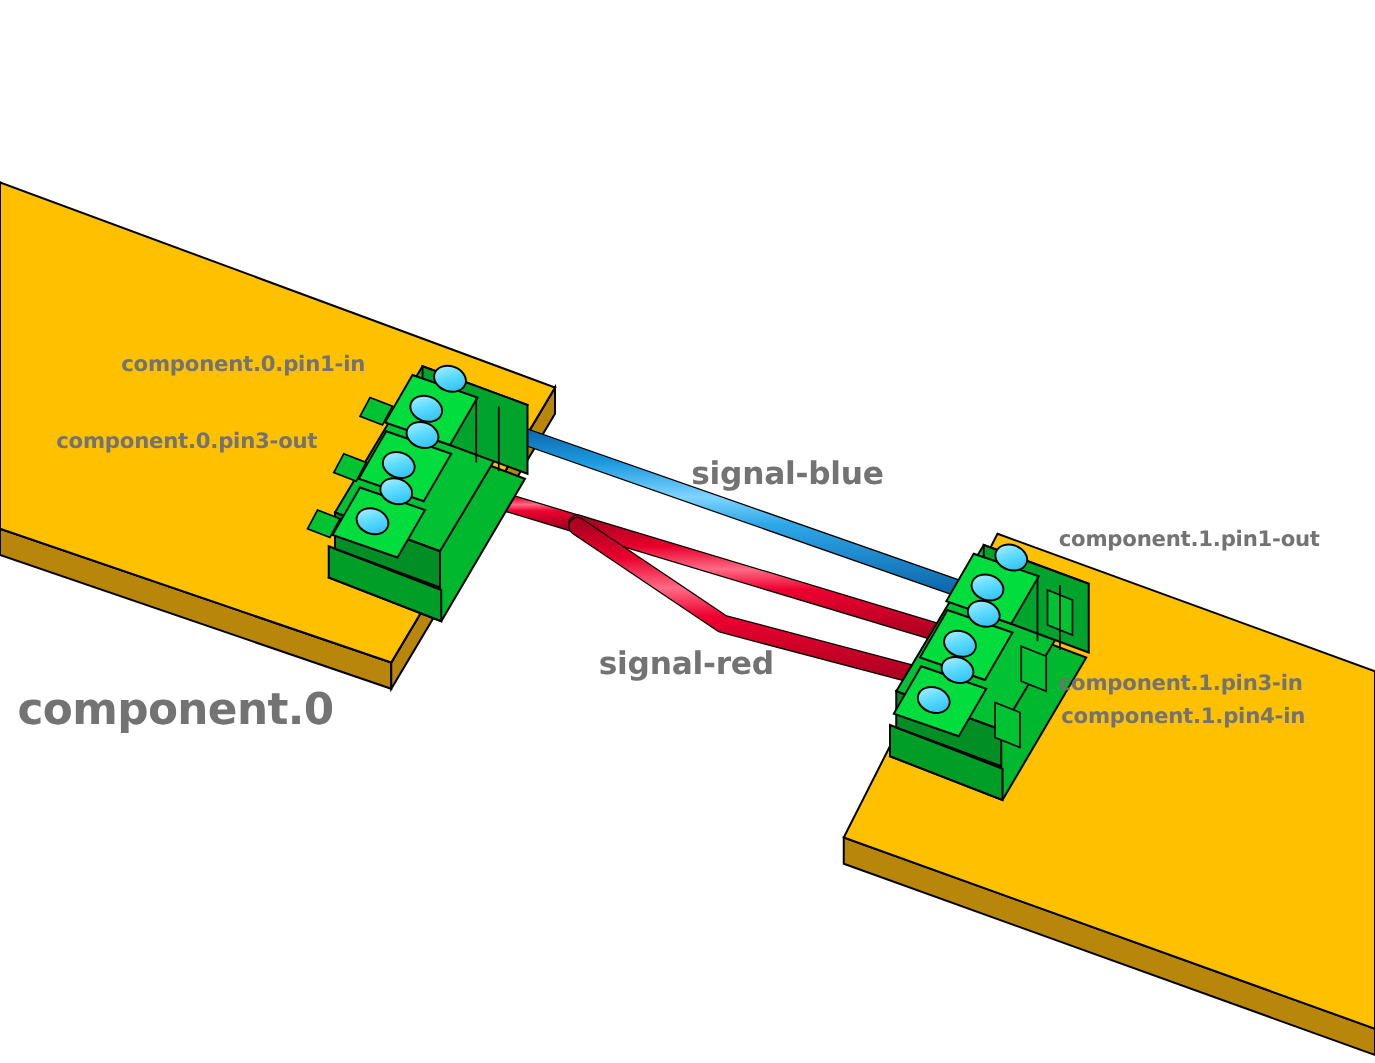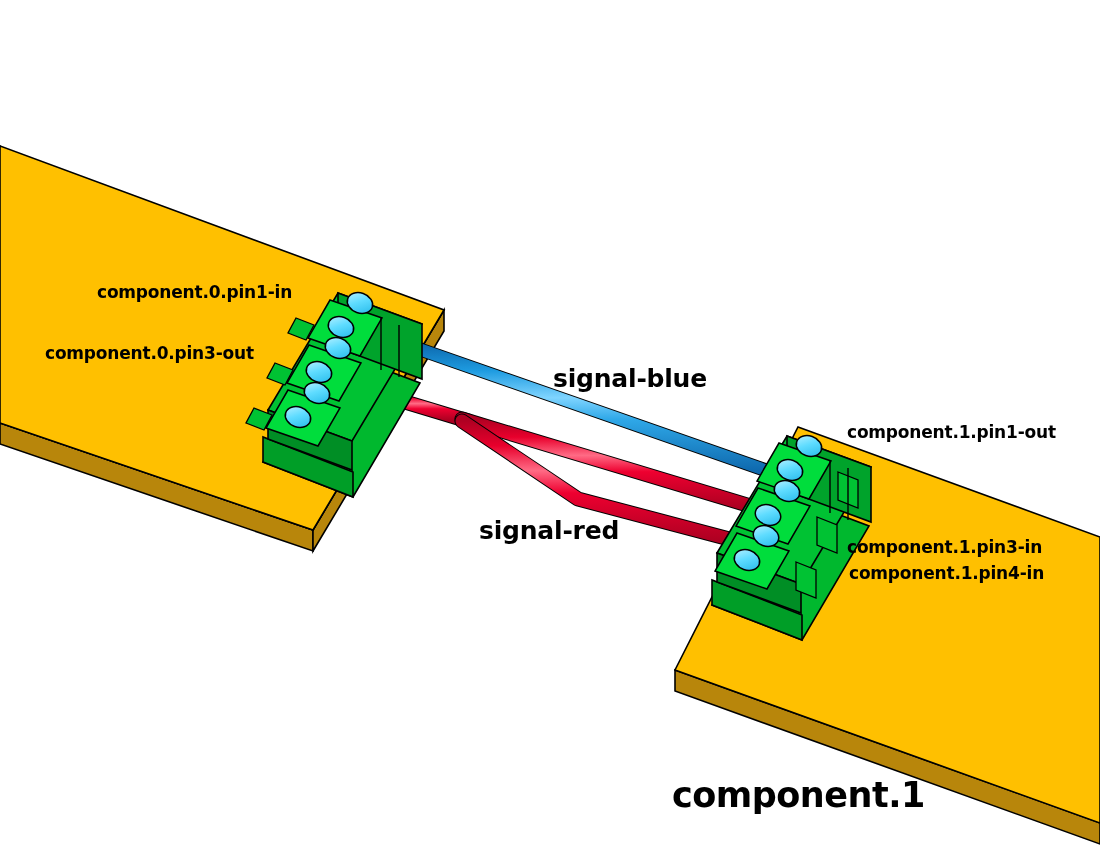--- a/index.html
+++ b/index.html
@@ -22,21 +22,21 @@
   svg.scene {
     position: absolute;
     left: 0; top: 0;
     width: 1100px;
     height: 850px;
   }
   .lbl {
     position: absolute;
     font-family: "DejaVu Sans", sans-serif;
     font-weight: bold;
-    color: #000000;
+    color: #737373;
     white-space: nowrap;
     line-height: 1;
   }
   .pin-label { font-size: 17px; letter-spacing: -0.2px; }
   .sig-label { font-size: 25px; letter-spacing: -0.2px; }
   .comp-title { font-size: 35px; letter-spacing: -0.5px; }
 </style>
 </head>
 <body>
 
@@ -168,16 +168,16 @@
   <div class="lbl pin-label" style="left:847px; top:424px;">component.1.pin1-out</div>
 
   <div class="lbl pin-label" style="left:847px; top:539px;">component.1.pin3-in</div>
 
   <div class="lbl pin-label" style="left:828px; top:565px;margin-left:21px;">component.1.pin4-in</div>
 
   <div class="lbl sig-label" style="left:553px; top:366px;">signal-blue</div>
 
   <div class="lbl sig-label" style="left:479px; top:518px;">signal-red</div>
 
+  <div class="lbl comp-title" style="left:14px; top:551px;">component.0</div>
 
-  <div class="lbl comp-title" style="left:672px; top:778px;">component.1</div>
 
 </div>
 
 </body></html>

